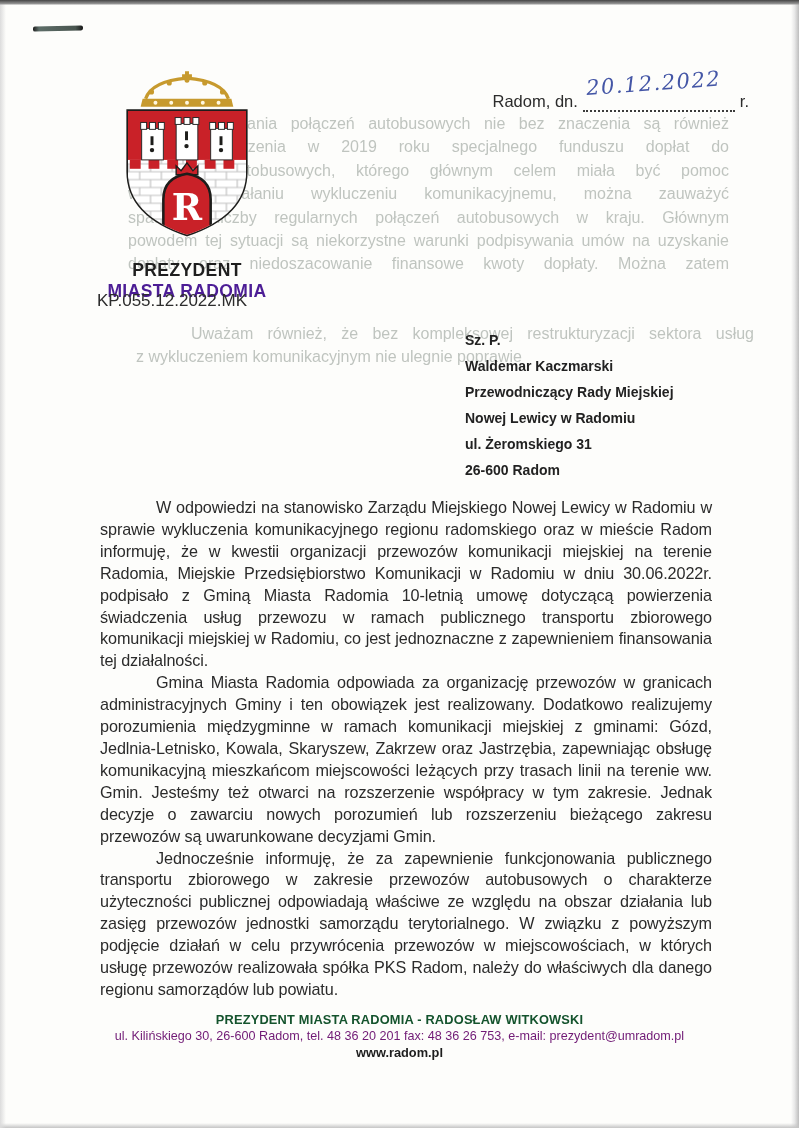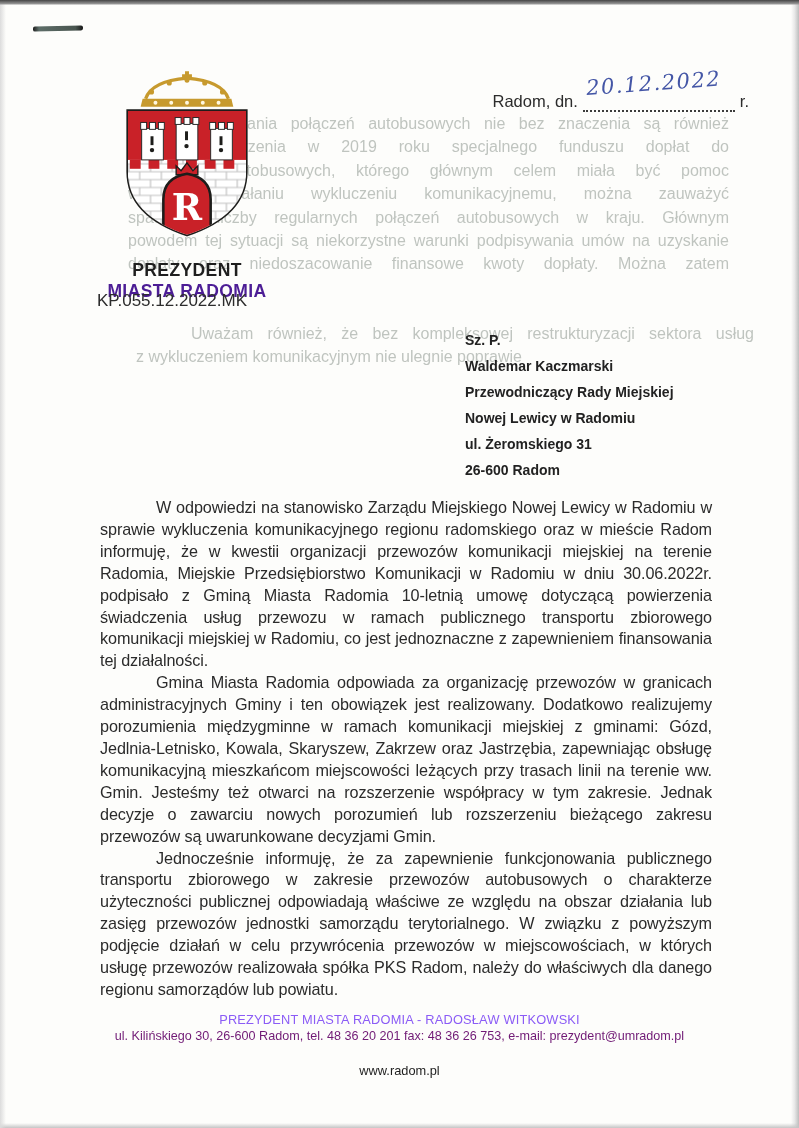--- a/index.html
+++ b/index.html
@@ -55,23 +55,23 @@
     font-weight:bold; font-size:14px; line-height:26px; color:#222; }
 
   
   .body-text { position:absolute; left:100px; top:497px; width:612px; z-index:2;
     font-size:16.2px; line-height:21.9px; text-align:justify; color:#2b2b2b;
     letter-spacing:-.1px; }
   .body-text p { text-indent:56px; }
 
   
   .footer { position:absolute; left:0; right:0; top:1012px; z-index:3; text-align:center; }
-  .footer .sig { font-weight:normal; font-size:12.8px; color:#8b5cf6; letter-spacing:.2px; }
+  .footer .sig { font-weight:bold; font-size:12.8px; color:#14532d; letter-spacing:.2px; }
   .footer .addr { font-size:12.6px; color:#701a75; margin-top:2px; }
-  .footer .web { font-weight:normal; font-size:12.8px; color:#1d1d1d; margin-top:20px; }
+  .footer .web { font-weight:bold; font-size:12.8px; color:#1d1d1d; margin-top:2px; }
 </style>
 </head>
 <body>
 
 <div class="edge-top"></div>
 <div class="edge-right"></div>
 <div class="edge-bottom"></div>
 <div class="edge-left"></div>
 <div class="staple"></div>
 

